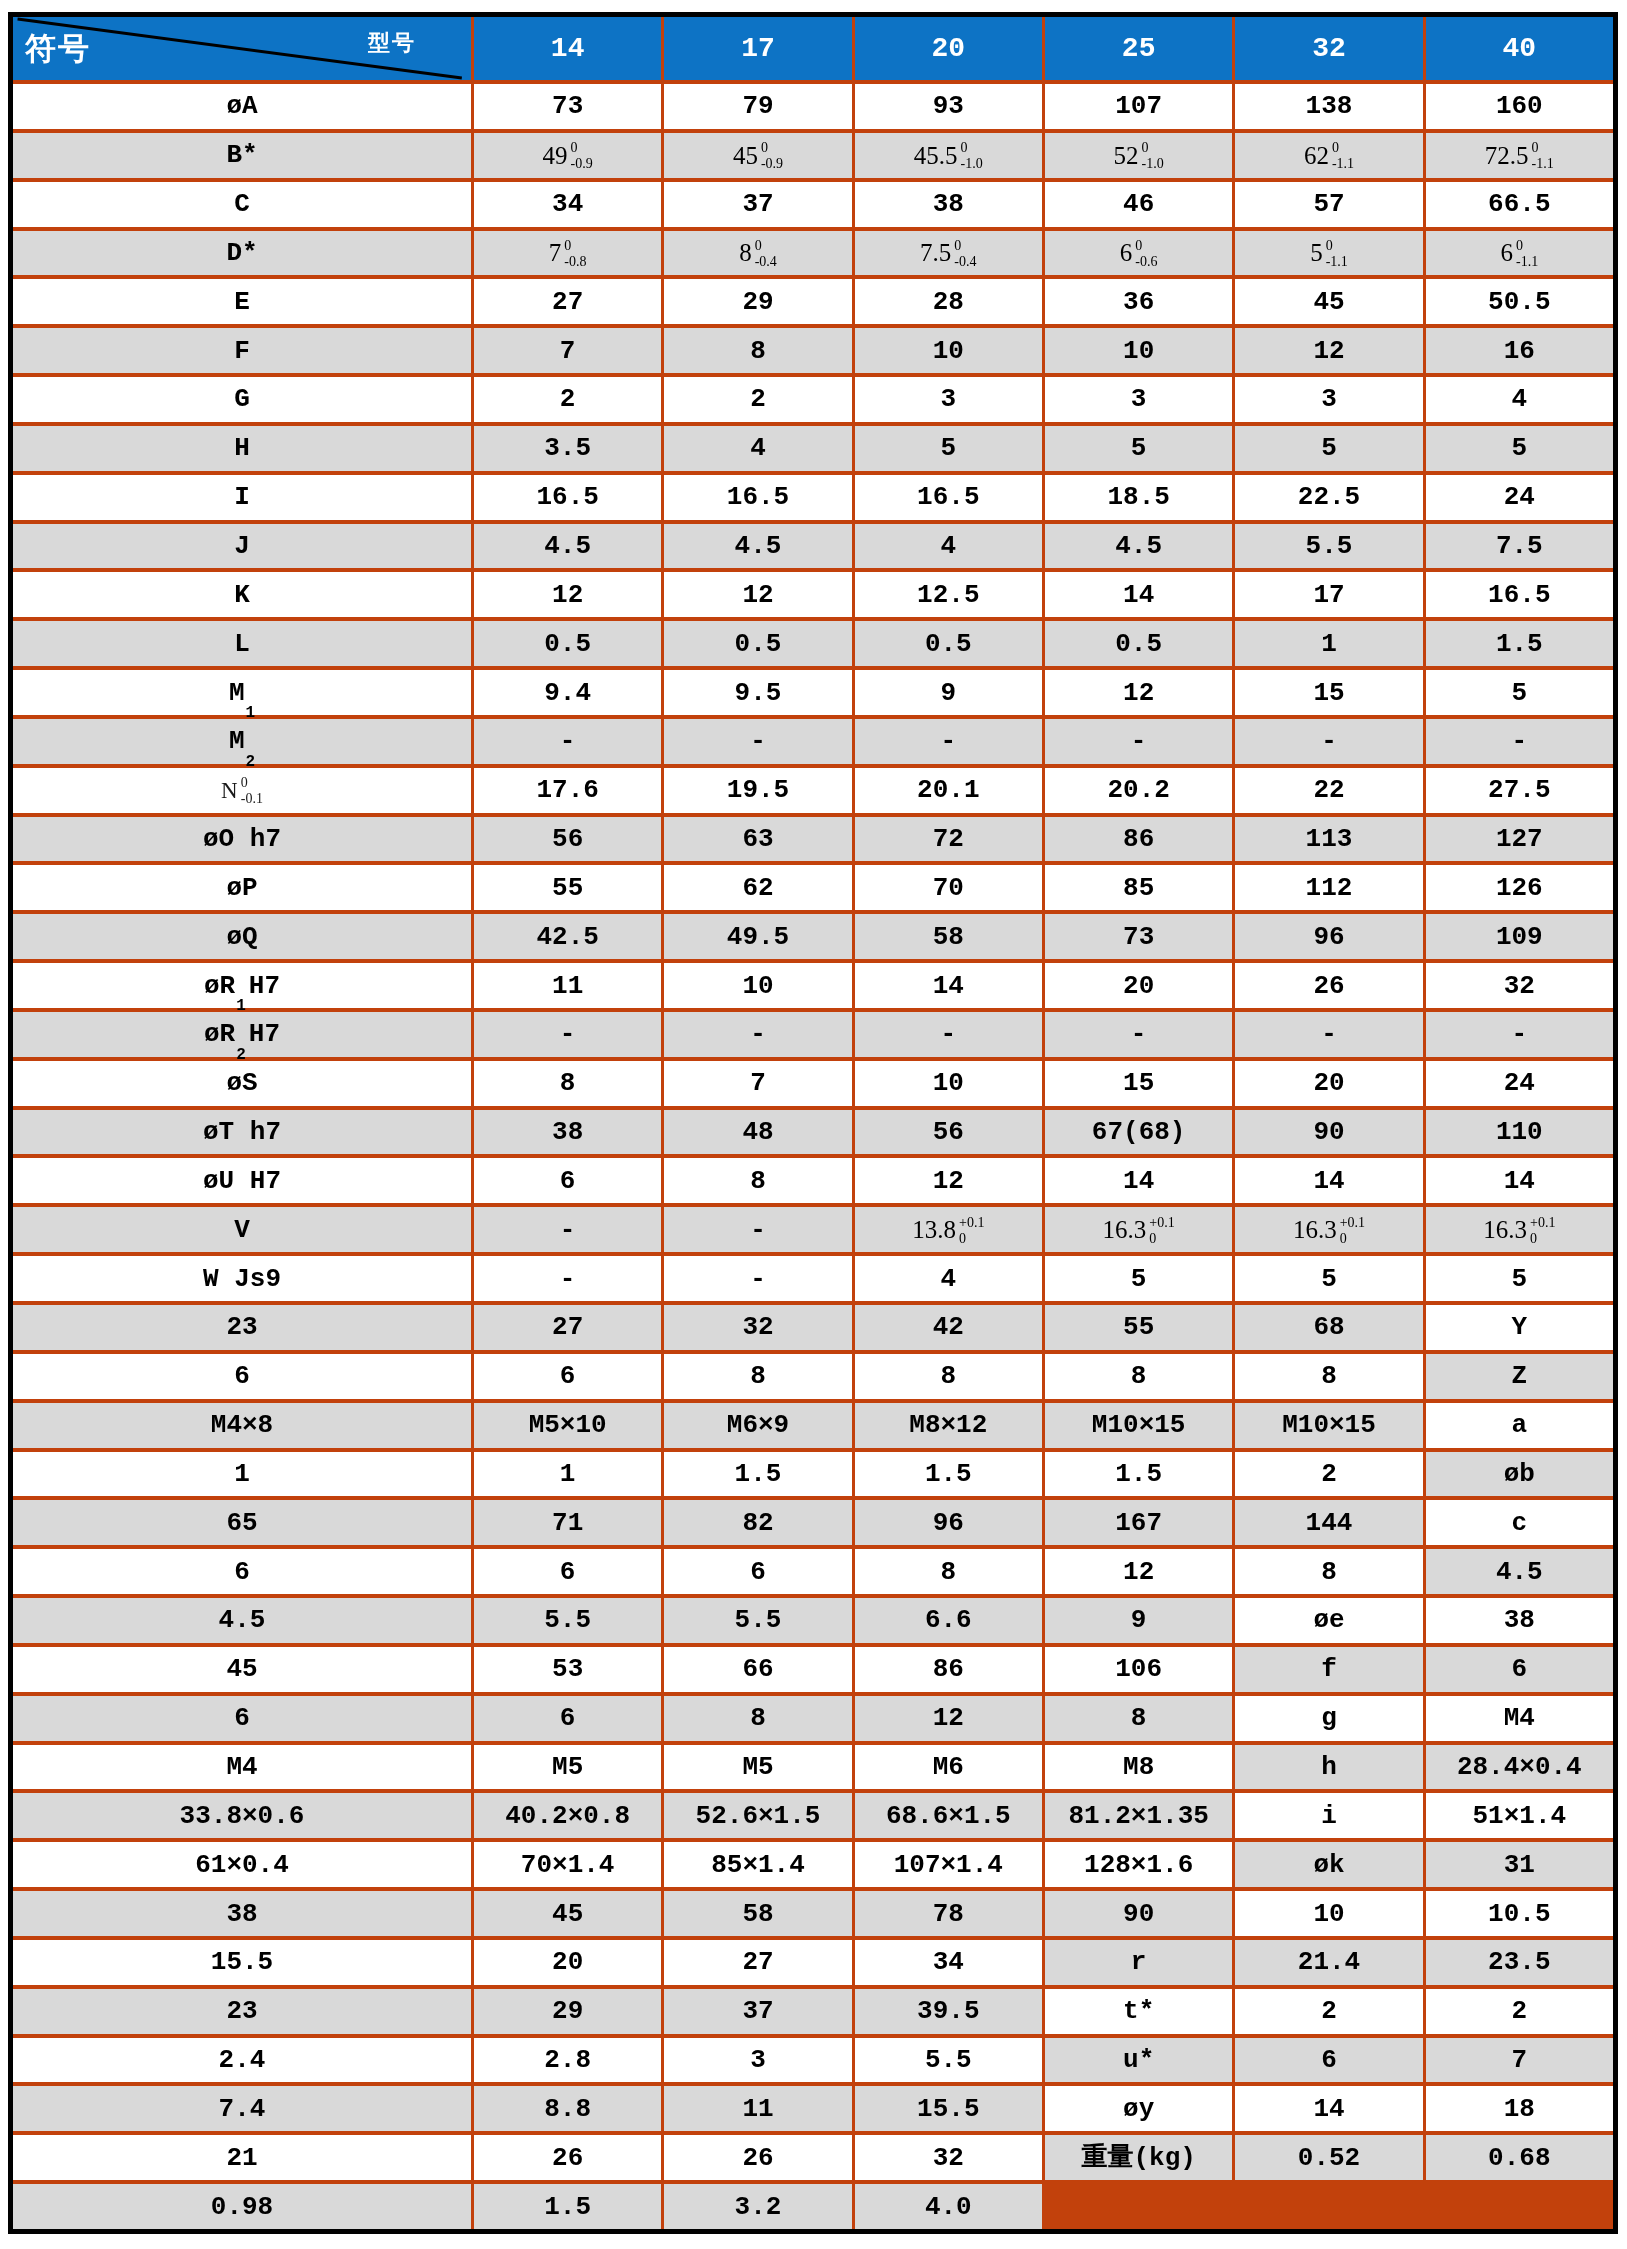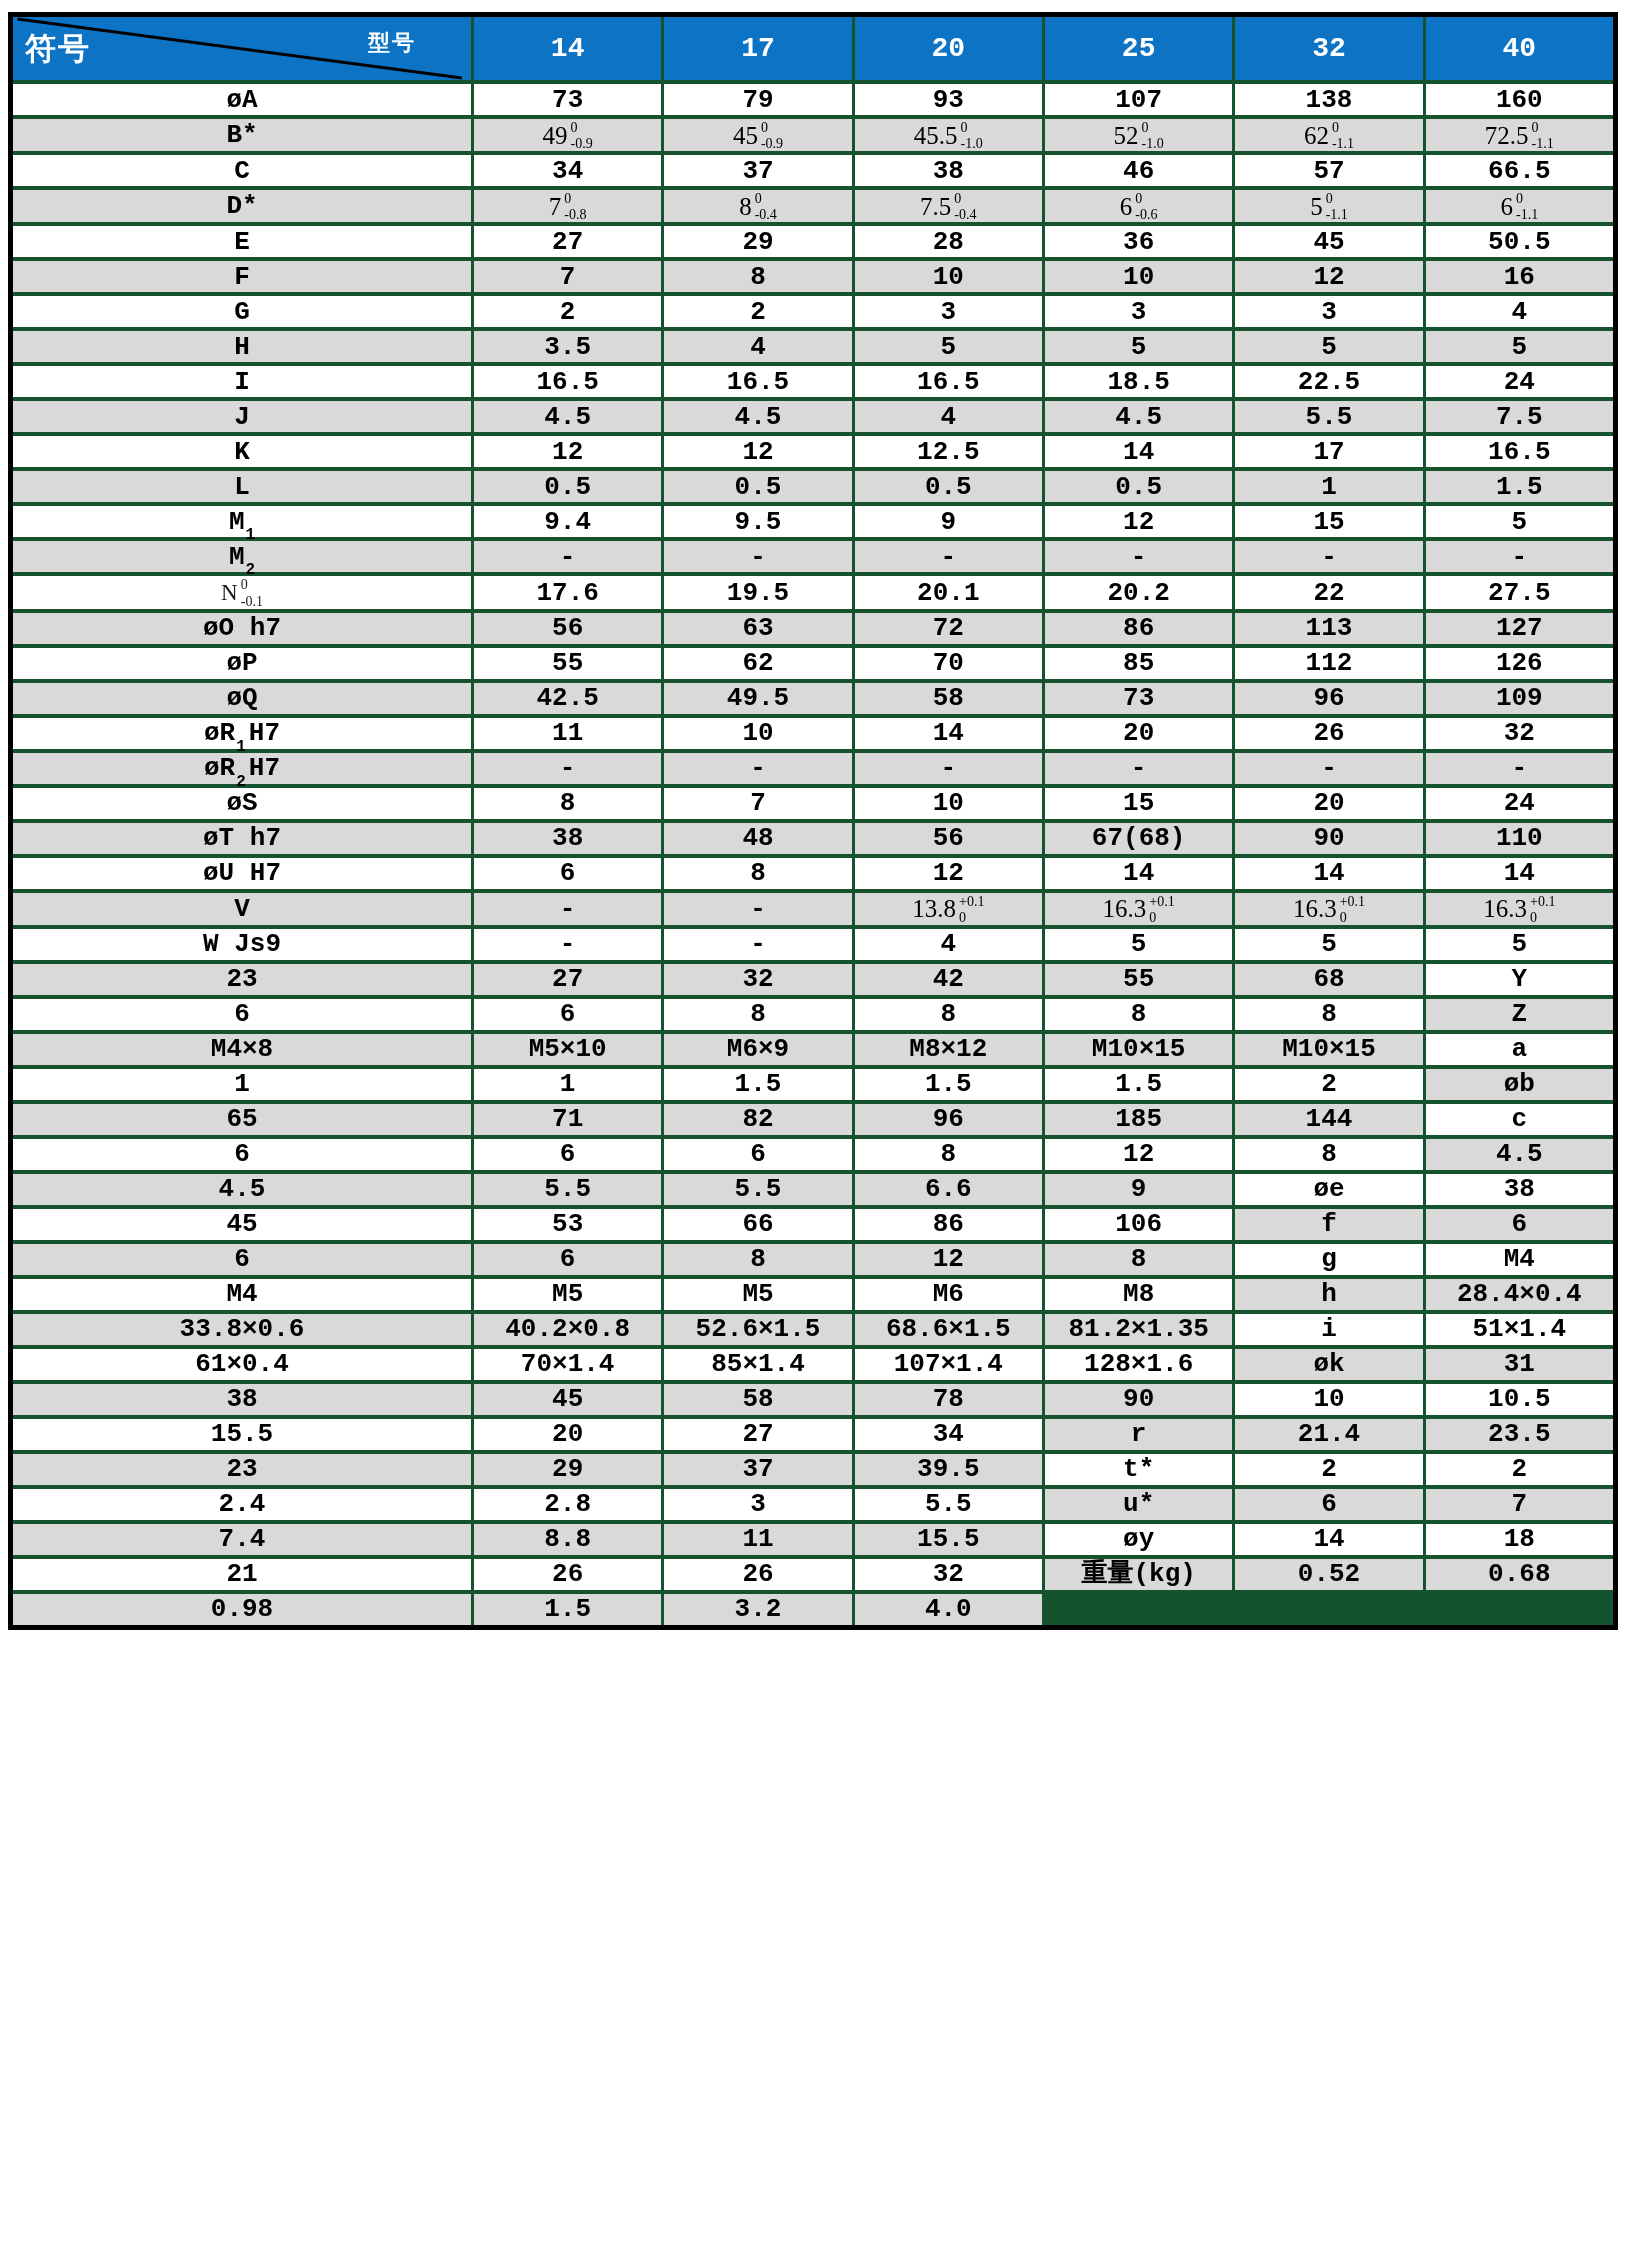--- a/index.html
+++ b/index.html
@@ -1,26 +1,26 @@
 <!DOCTYPE html>
 <html><head>
 <meta charset="utf-8">
 <style>
   html,body{margin:0;padding:0;}
   body{
     width:1627px;height:2249px;position:relative;background:#ffffff;overflow:hidden;
     font-family:"Liberation Mono","DejaVu Sans Mono",monospace;
   }
   .spec-table{
-    position:absolute;left:8px;top:12px;width:1610px;height:1618px;box-sizing:border-box;
+    position:absolute;left:8px;top:12px;width:1610px;height:2222px;box-sizing:border-box;
     display:grid;
     grid-template-columns:458px repeat(6,1fr);
     grid-template-rows:63px repeat(44,1fr);
     column-gap:3px;row-gap:4px;
-    background:#14532d;border:5px solid #000000;
+    background:#c2410c;border:5px solid #000000;
   }
   .cell{
     display:flex;align-items:center;justify-content:center;
     background:#ffffff;color:#000000;
     font-weight:bold;font-size:26px;line-height:1;white-space:nowrap;
   }
   .cell.shade{background:#d9d9d9;}
   .cell.header{background:#0d73c5;color:#ffffff;font-size:28px;}
   .corner{position:relative;background:#0d73c5;}
   .corner svg{position:absolute;left:0;top:0;width:100%;height:100%;}
@@ -751,21 +751,21 @@
     <div class="cell shade">
       <span>71</span>
     </div>
     <div class="cell shade">
       <span>82</span>
     </div>
     <div class="cell shade">
       <span>96</span>
     </div>
     <div class="cell shade">
-      <span>185</span>
+      <span>167</span>
     </div>
     <div class="cell shade">
       <span>144</span>
     </div>
     <div class="cell">
       <span>c</span>
     </div>
     <div class="cell">
       <span>6</span>
     </div>

